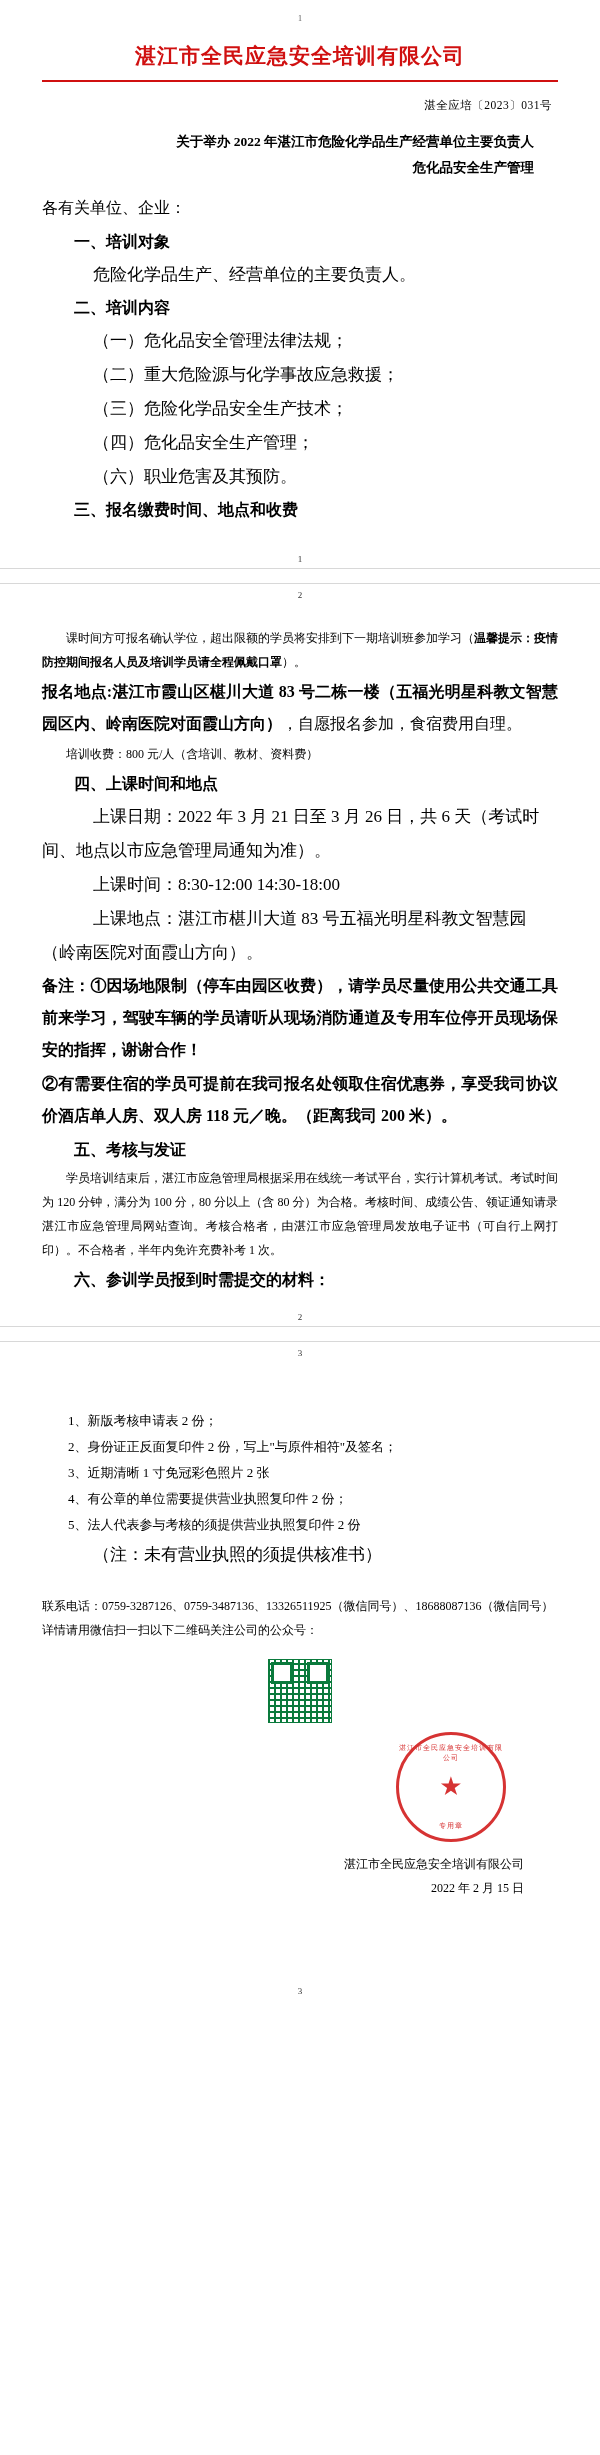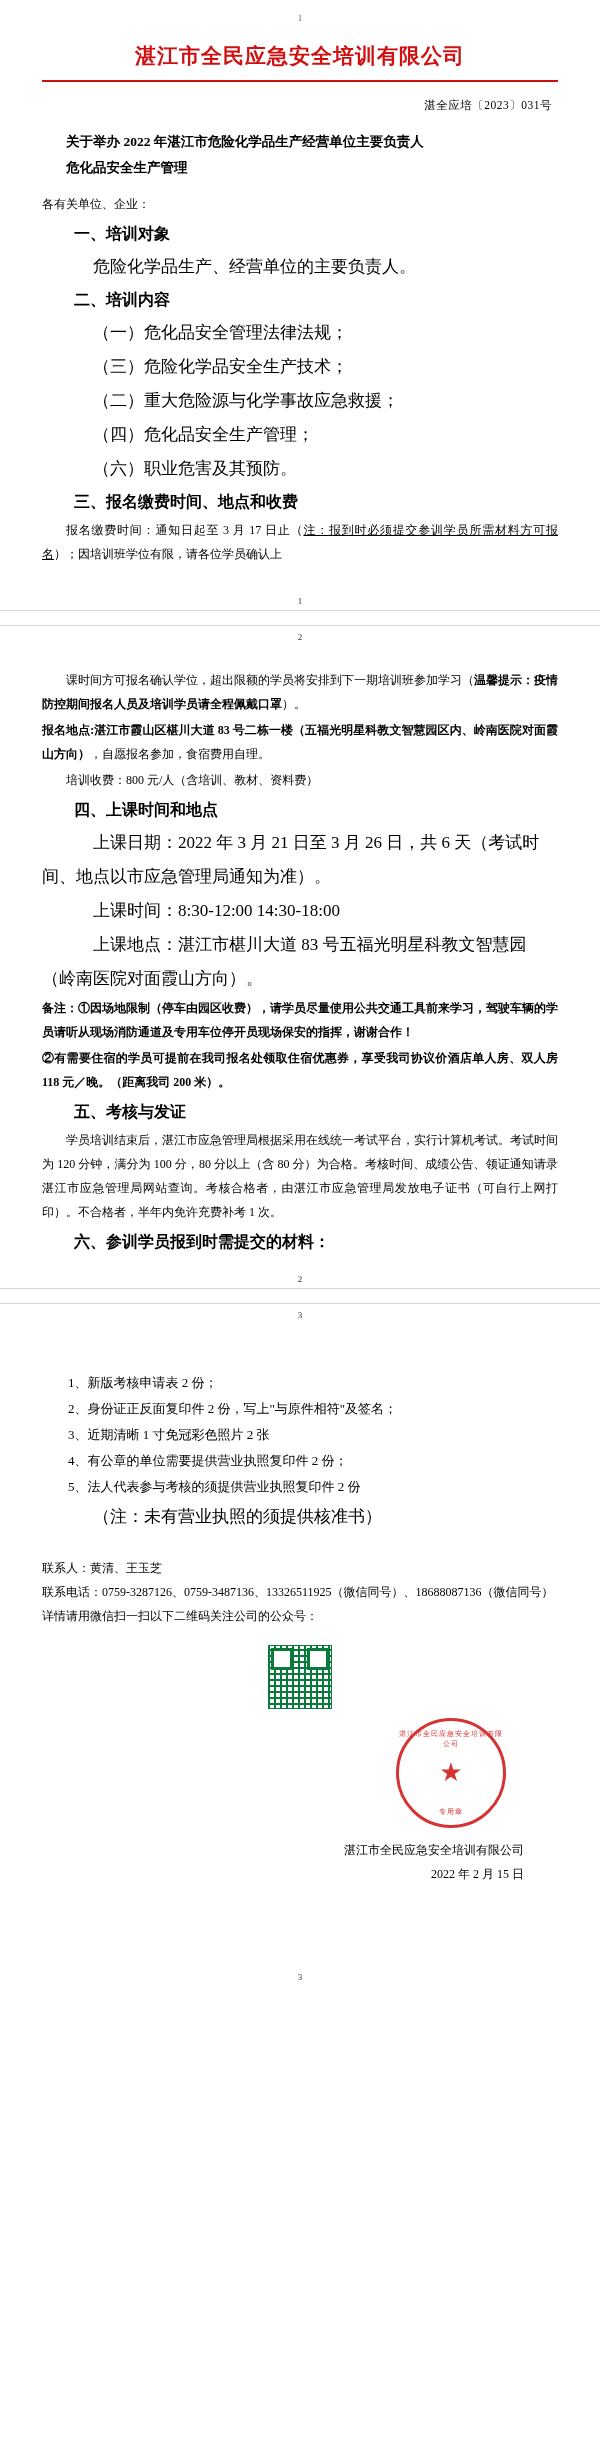--- a/index.html
+++ b/index.html
@@ -53,35 +53,35 @@
     margin: 0 0 14px 0;
     height: 0;
   }
   .doc-number {
     text-align: right;
     font-size: 11.5px;
     padding: 2px 6px 14px 0;
     letter-spacing: 0.5px;
   }
   .doc-title {
-    text-align: left;
+    text-align: right;
     font-size: 13.5px;
     font-weight: bold;
     line-height: 1.9;
     padding: 2px 24px 12px 24px;
   }
   .p {
     font-size: 12px;
     line-height: 2.0;
     text-indent: 2em;
     margin: 0 0 2px 0;
     text-align: justify;
   }
   .p-noindent {
-    font-size: 12px;
+    font-size: 16px;
     line-height: 2.0;
     text-indent: 0;
     margin: 0 0 2px 0;
     text-align: justify;
   }
   .bold {
     font-weight: bold;
   }
   .u {
     text-decoration: underline;
@@ -210,30 +210,27 @@
     <div>危化品安全生产管理</div>
   </div>
 
   <div class="p-noindent">各有关单位、企业：</div>
 
   <div class="sec">一、培训对象</div>
   <div class="sub">危险化学品生产、经营单位的主要负责人。</div>
 
   <div class="sec">二、培训内容</div>
   <div class="sub">（一）危化品安全管理法律法规；</div>
+  <div class="sub">（二）重大危险源与化学事故应急救援；</div>
   <div class="sub">（三）危险化学品安全生产技术；</div>
-  <div class="sub">（二）重大危险源与化学事故应急救援；</div>
   <div class="sub">（四）危化品安全生产管理；</div>
   <div class="sub">（六）职业危害及其预防。</div>
 
   <div class="sec">三、报名缴费时间、地点和收费</div>
 
-  <div class="p">
-    <span>报名缴费时间：通知日起至 3 月 17 日止（</span><span class="u">注：报到时必须提交参训学员所需材料方可报名</span><span>）；因培训班学位有限，请各位学员确认上</span>
-  </div>
 
   <div class="spacer-md"></div>
   <div class="page-num">1</div>
 </div>
 
 <div class="page-sep"></div>
 
 <div class="page">
   <div class="page-num">2</div>
   <div class="spacer-md"></div>
@@ -278,23 +275,20 @@
   <div class="list-item">1、新版考核申请表 2 份；</div>
   <div class="list-item">2、身份证正反面复印件 2 份，写上"与原件相符"及签名；</div>
   <div class="list-item">3、近期清晰 1 寸免冠彩色照片 2 张</div>
   <div class="list-item">4、有公章的单位需要提供营业执照复印件 2 份；</div>
   <div class="list-item">5、法人代表参与考核的须提供营业执照复印件 2 份</div>
   <div class="sub">（注：未有营业执照的须提供核准书）</div>
 
   <div class="spacer-md"></div>
 
   <div class="contact-line">
-    <span>联系人：</span><span>黄清、王玉芝</span>
-  </div>
-  <div class="contact-line">
     <span>联系电话：</span><span>0759-3287126、0759-3487136、13326511925（微信同号）、18688087136（微信同号）</span>
   </div>
   <div class="contact-line">详情请用微信扫一扫以下二维码关注公司的公众号：</div>
 
   <div class="qr-wrap">
     <div class="qr"></div>
   </div>
 
   <div class="seal-area">
     <div class="seal">

